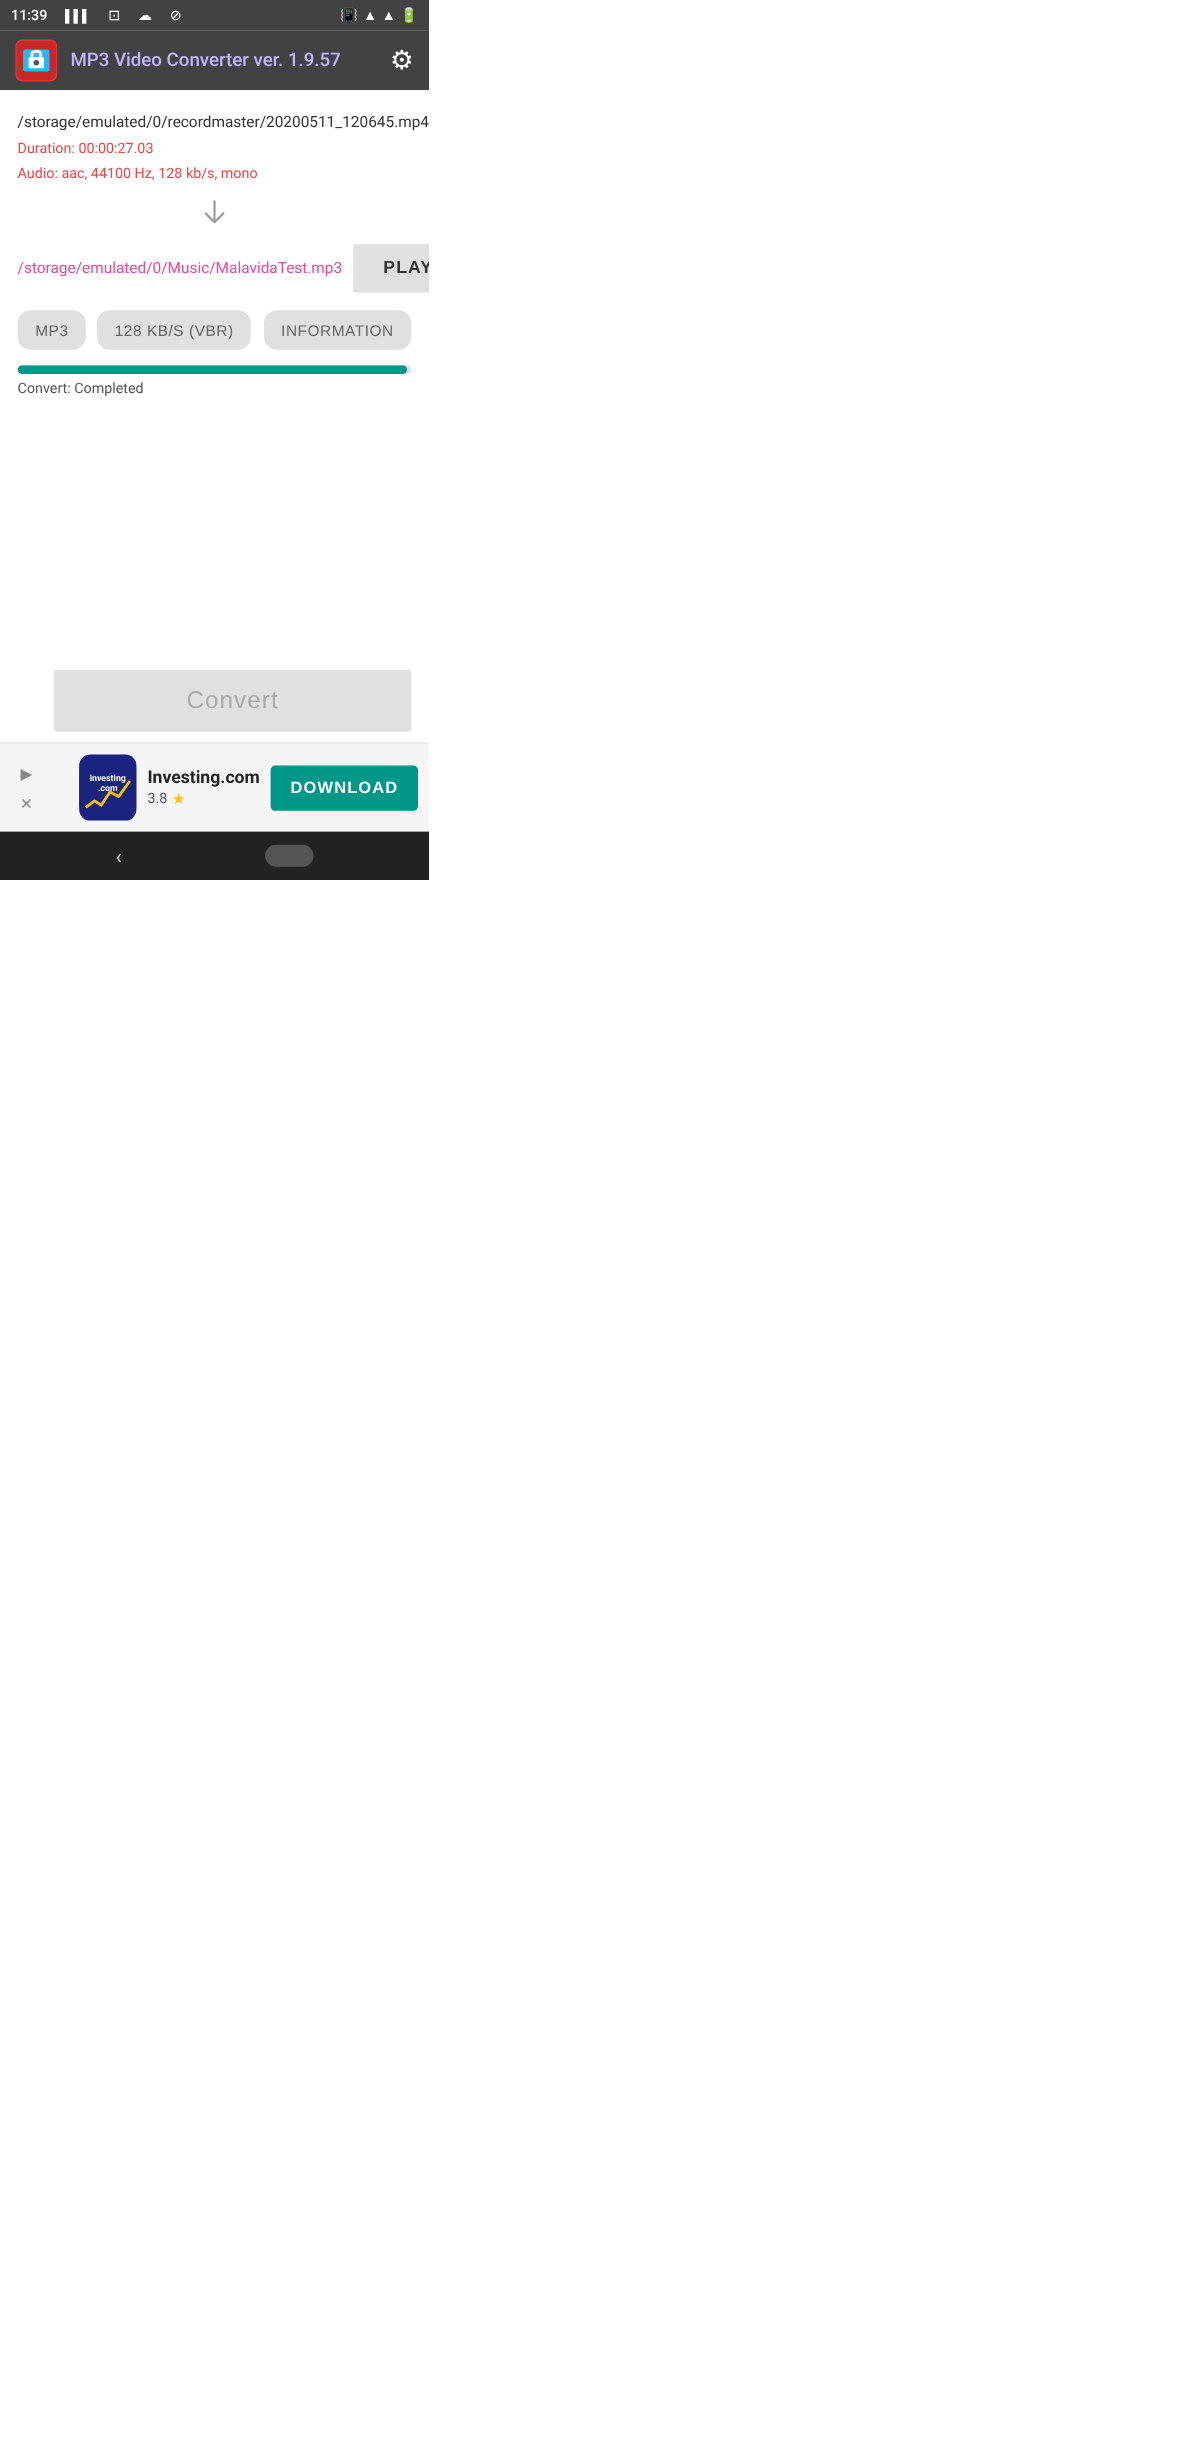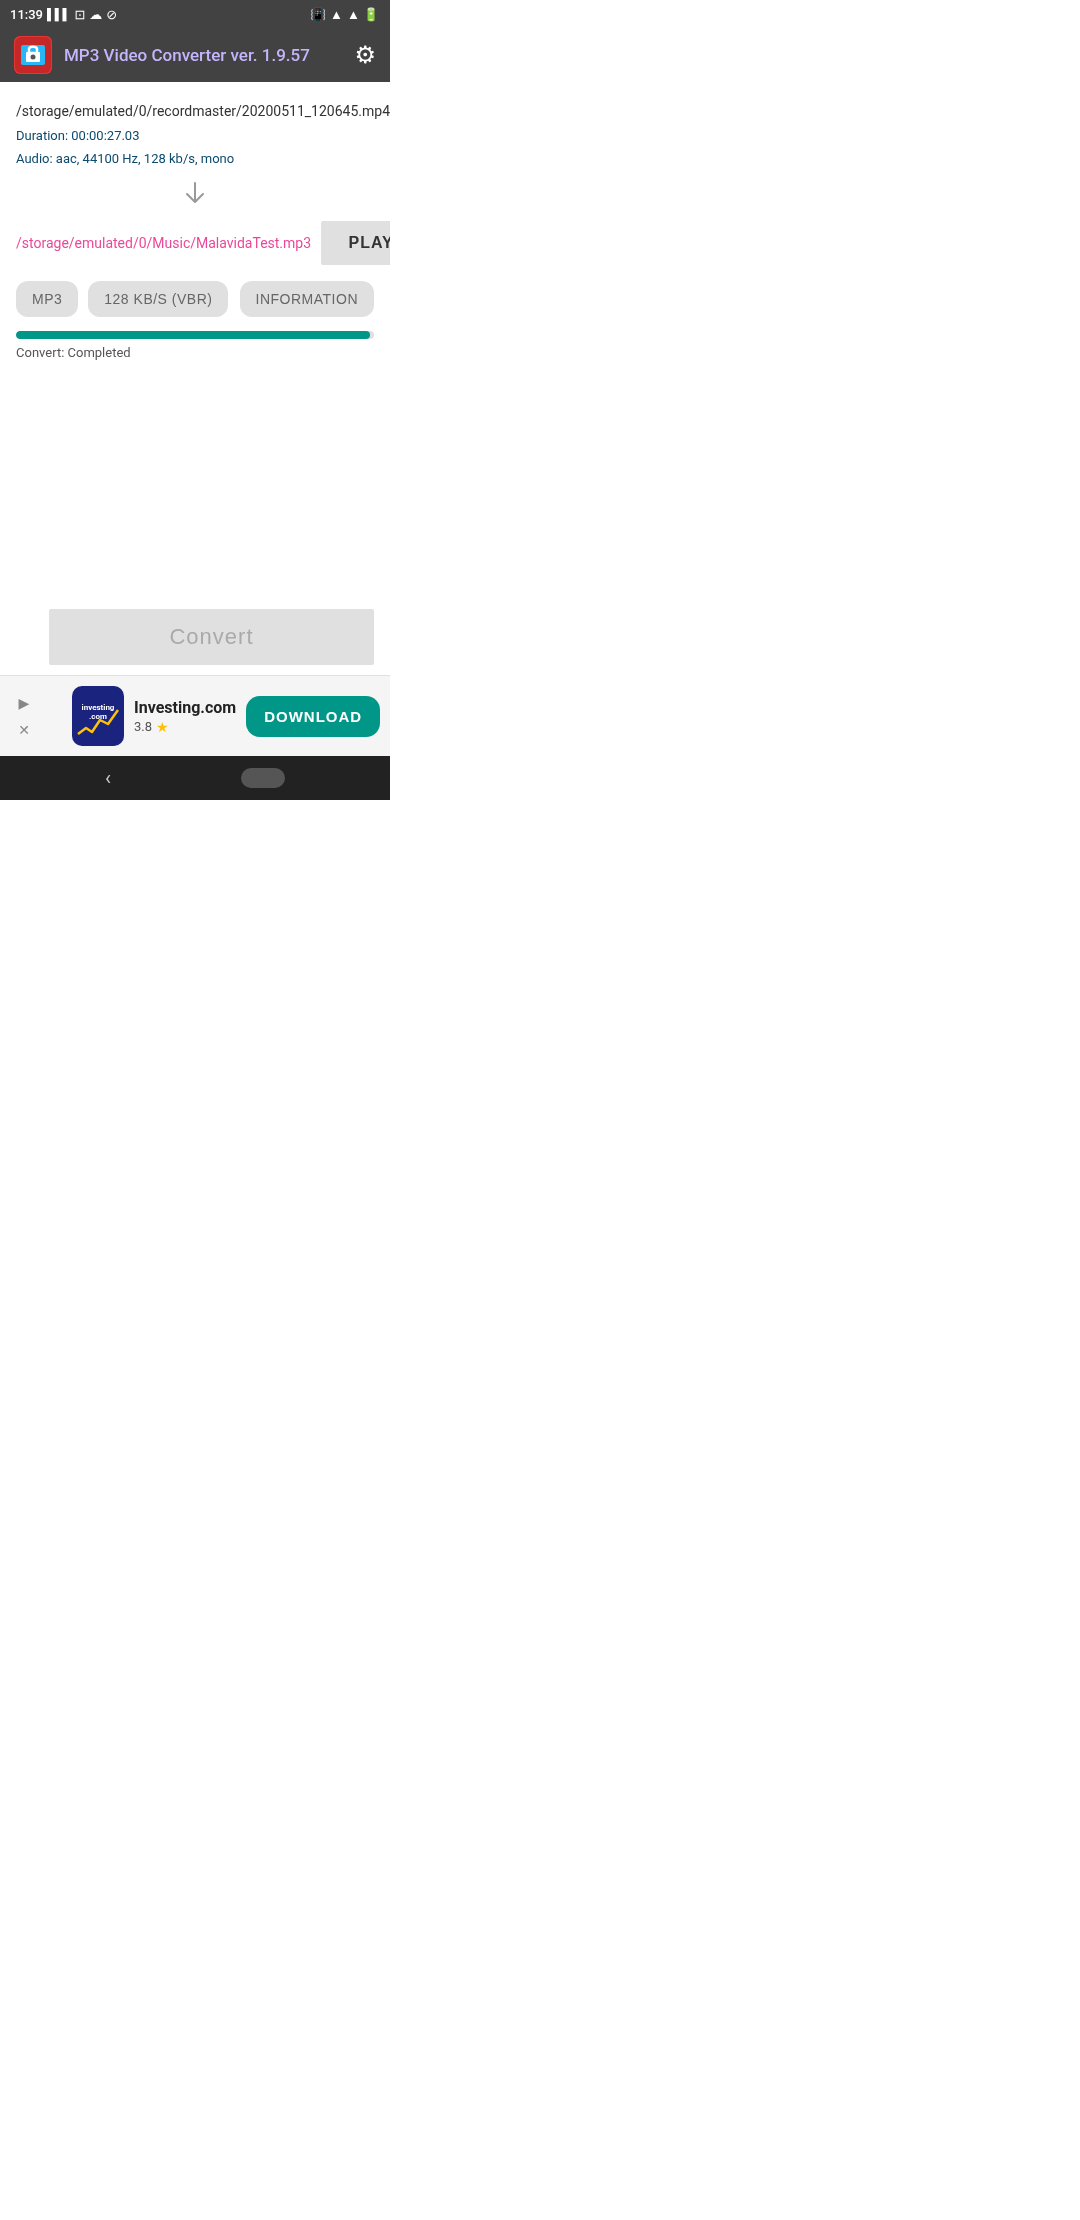--- a/index.html
+++ b/index.html
@@ -20,21 +20,21 @@
       background: #424242;
       color: #fff;
       height: 28px;
       display: flex;
       align-items: center;
       justify-content: space-between;
       padding: 0 10px;
       font-size: 13px;
       font-weight: 500;
     }
-    .status-left { display: flex; align-items: center; gap: 4px; }
+    .status-left { display: flex; align-items: center; gap: 16px; }
     .status-right { display: flex; align-items: center; gap: 4px; }
 
     
     .title-bar {
       background: #424242;
       color: #fff;
       height: 54px;
       display: flex;
       align-items: center;
       justify-content: space-between;
@@ -80,21 +80,21 @@
     .file-info {
       flex: 1;
       margin-right: 10px;
     }
     .file-path {
       font-size: 14px;
       color: #333;
       line-height: 1.4;
     }
     .file-meta {
-      color: #0c4a6e;
+      color: #ef4444;
       font-size: 13px;
       margin-top: 4px;
       line-height: 1.5;
     }
     .btn-select, .btn-play {
       min-width: 100px;
       height: 44px;
       border: none;
       background: #e0e0e0;
       color: #333;
@@ -257,21 +257,21 @@
     .star { color: #FFC107; font-size: 14px; }
     .btn-download {
       background: #009688;
       color: #fff;
       border: none;
       padding: 12px 18px;
       font-size: 15px;
       font-weight: 700;
       letter-spacing: 1px;
       cursor: pointer;
-      border-radius: 14px;
+      border-radius: 4px;
       flex-shrink: 0;
     }
 
     
     .bottom-nav {
       background: #222;
       height: 44px;
       display: flex;
       align-items: center;
       justify-content: space-around;

